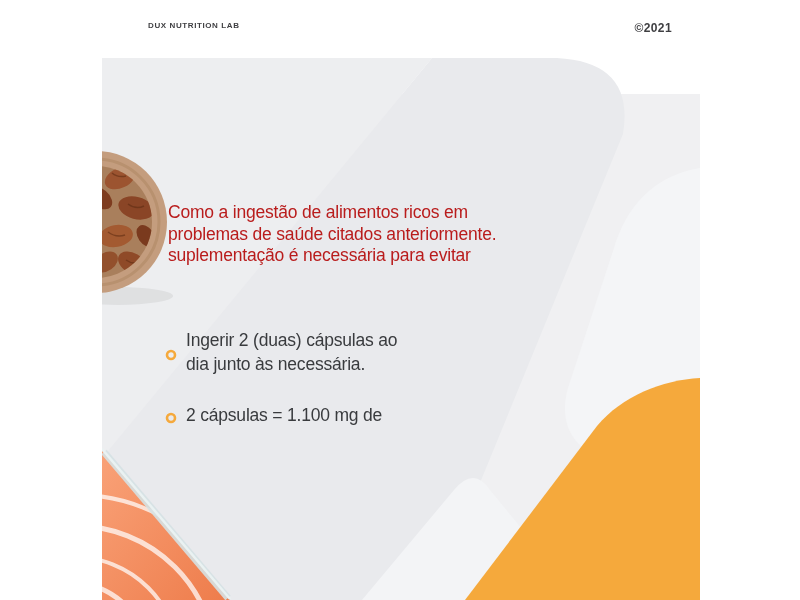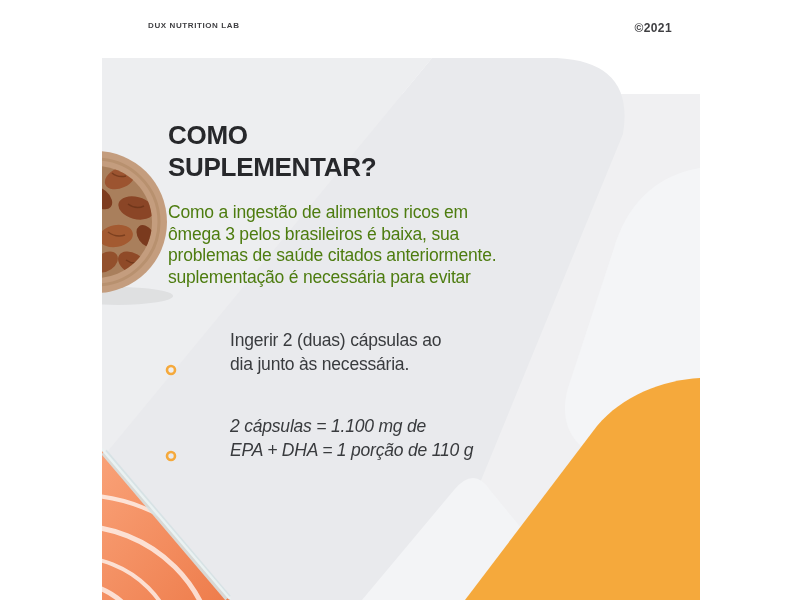--- a/index.html
+++ b/index.html
@@ -37,29 +37,29 @@
   .title {
     position:absolute; left:66px; top:61px;
     font-size:26px; font-weight:700; line-height:32px;
     letter-spacing:-0.3px;
     color:#27282b;
   }
   .paragraph {
     position:absolute; left:66px; top:144px;
     font-size:17.5px; font-weight:400; line-height:21.5px;
     letter-spacing:-0.2px;
-    color:#4d7c0f;
+    color:#b91c1c;
   }
   .para-line { white-space:nowrap; }
   .bullet-row {
     position:absolute; left:63px;
-    display:flex; align-items:flex-end;gap:44px;
+    display:flex; align-items:center;
   }
   .bullet-row.b1 { top:271px; }
-  .bullet-row.b2 { top:357px;font-style:italic; }
+  .bullet-row.b2 { top:346px; }
   .bullet-icon { margin-top:5px; margin-right:9px; flex:0 0 auto; display:block; }
   .bullet-text {
     font-size:17.5px; font-weight:400; line-height:23.5px;
     letter-spacing:-0.2px;
     color:#393b3e;
   }
   .bullet-line { white-space:nowrap; }
 </style>
 </head>
 <body>
@@ -125,46 +125,40 @@
           <g stroke="#5C2B12" stroke-width="1.5" fill="none" opacity="0.55">
             <path d="M10,115 q6,5 14,3"></path>
             <path d="M26,146 q8,6 16,2"></path>
             <path d="M6,174 q8,6 17,3"></path>
             <path d="M24,202 q7,5 14,2"></path>
           </g>
         </g>
       </g>
     </svg>
 
-    <div class="title">
-      <div>COMO</div>
-      <div>SUPLEMENTAR?</div>
-    </div>
 
     <div class="paragraph">
       <div class="para-line">Como a ingestão de alimentos ricos em</div>
-      <div class="para-line">ômega 3 pelos brasileiros é baixa, sua</div>
       <div class="para-line">problemas de saúde citados anteriormente.</div>
       <div class="para-line">suplementação é necessária para evitar</div>
     </div>
 
     <div class="bullet-row b1">
       <svg class="bullet-icon" width="12" height="12" viewBox="0 0 12 12">
         <circle cx="6" cy="6" r="4" fill="none" stroke-width="2.6" stroke="#F5A93C"></circle>
       </svg>
       <div class="bullet-text">
         <div class="bullet-line">Ingerir 2 (duas) cápsulas ao</div>
         <div class="bullet-line">dia junto às necessária.</div>
       </div>
     </div>
 
     <div class="bullet-row b2">
       <svg class="bullet-icon" width="12" height="12" viewBox="0 0 12 12">
         <circle cx="6" cy="6" r="4" fill="none" stroke-width="2.6" stroke="#F5A93C"></circle>
       </svg>
       <div class="bullet-text">
         <div class="bullet-line">2 cápsulas = 1.100 mg de</div>
-        <div class="bullet-line">EPA + DHA = 1 porção de 110 g</div>
       </div>
     </div>
 
   </div>
 </div>
 
 </body></html>

